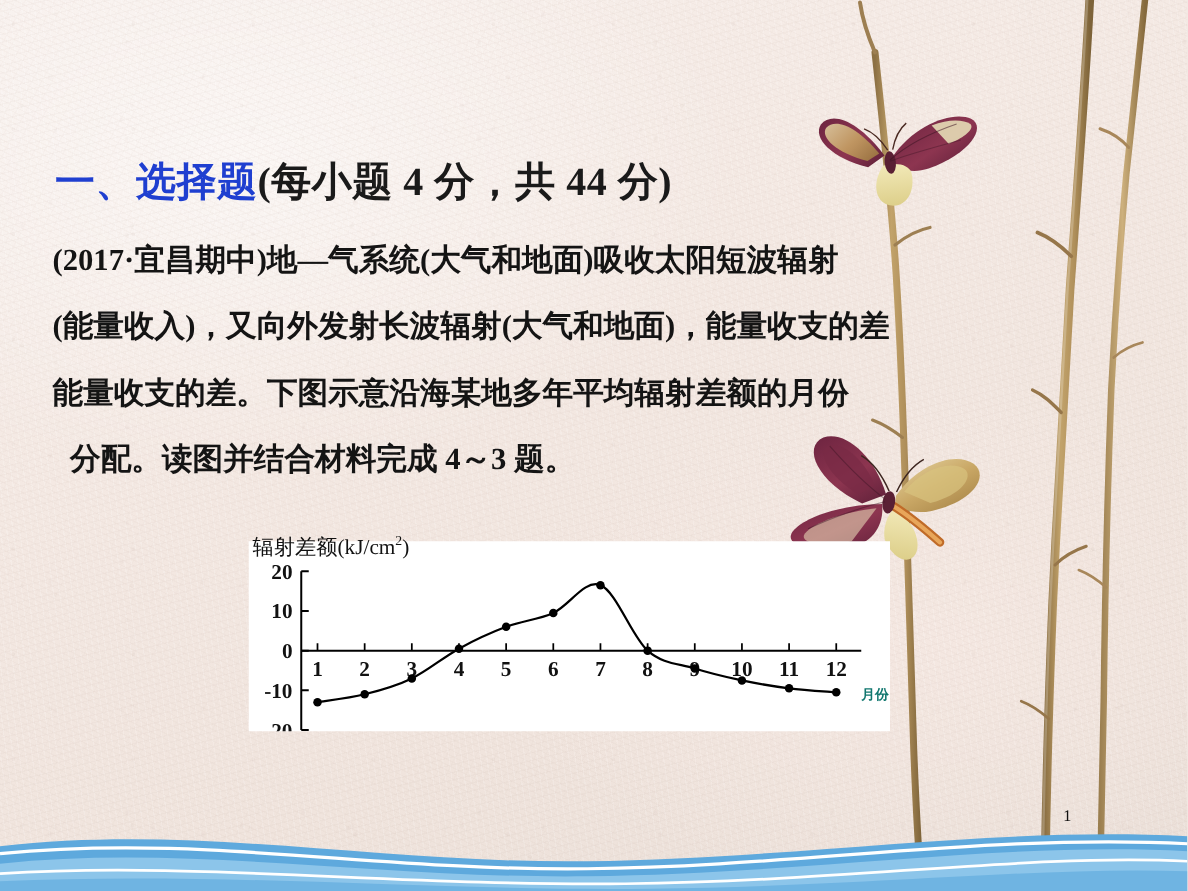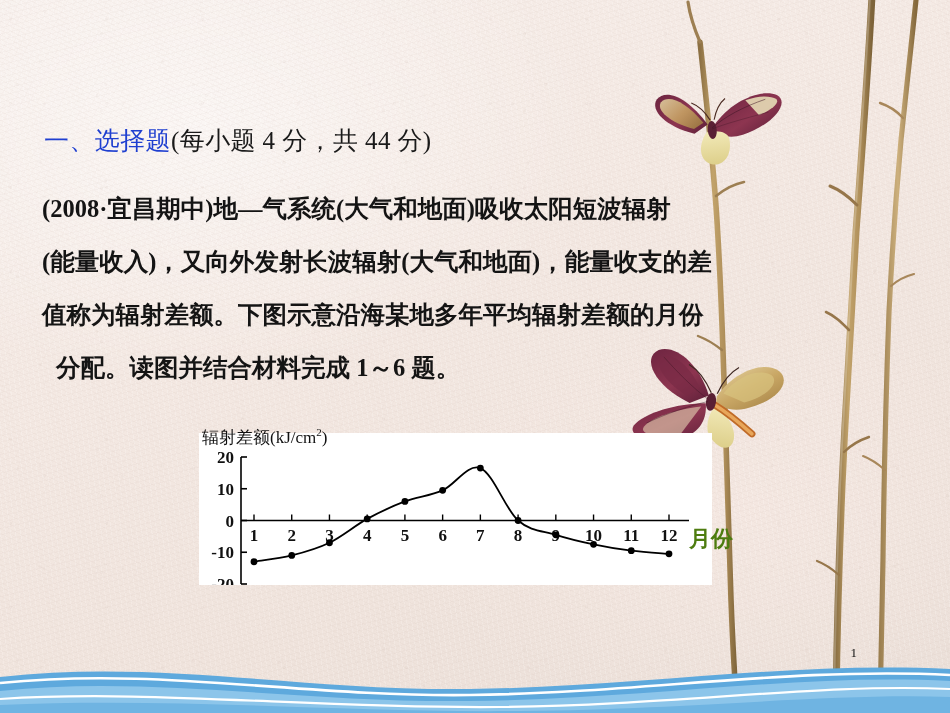--- a/index.html
+++ b/index.html
@@ -62,22 +62,22 @@
   #content {
     position: absolute;
     left: 0; top: 0;
     width: 950px;
     height: 713px;
   }
   .heading {
     position: absolute;
     left: 44px;
     top: 124px;
-    font-size: 25px;
-    font-weight: normal;
+    font-size: 32px;
+    font-weight: bold;
     letter-spacing: .4px;
     white-space: nowrap;
     color: #1a1a1a;
   }
   .heading .hl { color: #1f3fd0; }
 
   .para {
     position: absolute;
     left: 42px;
     top: 182px;
@@ -109,24 +109,24 @@
     font-weight: normal;
     color: #111;
     white-space: nowrap;
     letter-spacing: 0;
   }
   #chart-title sup { font-size: 11px; }
   #plot { position: absolute; left: 199px; top: 433px; }
   .xlabel-unit {
     position: absolute;
     left: 689px;
-    top: 524px;
-    font-size: 22px;
+    top: 548px;
+    font-size: 11px;
     font-weight: bold;
-    color: #4d7c0f;
+    color: #0f766e;
     white-space: nowrap;
   }
 
   
   #footer {
     position: absolute;
     left: 0;
     bottom: 0;
     width: 950px;
     height: 66px;
@@ -246,24 +246,24 @@
     <path d="M-4,0 C-20,6 -44,18 -62,30" stroke="rgba(60,20,35,.45)" stroke-width="0.9" fill="none"></path>
     <path d="M-4,-2 C-22,-12 -40,-26 -54,-38" stroke="rgba(60,20,35,.45)" stroke-width="0.9" fill="none"></path>
   </g>
 </svg>
 
 <div id="content">
 
   <div class="heading"><span class="hl">一、选择题</span><span>(每小题 4 分，共 44 分)</span></div>
 
   <div class="para">
-    <span class="ln">(2008·宜昌期中)地—气系统(大气和地面)吸收太阳短波辐射</span>
+    <span class="ln">(2017·宜昌期中)地—气系统(大气和地面)吸收太阳短波辐射</span>
     <span class="ln">(能量收入)，又向外发射长波辐射(大气和地面)，能量收支的差</span>
-    <span class="ln">值称为辐射差额。下图示意沿海某地多年平均辐射差额的月份</span>
-    <span class="ln indent">分配。读图并结合材料完成 1～6 题。</span>
+    <span class="ln">能量收支的差。下图示意沿海某地多年平均辐射差额的月份</span>
+    <span class="ln indent">分配。读图并结合材料完成 4～3 题。</span>
   </div>
 
   <div id="chart-box"></div>
 
   <div id="chart-title"><span>辐射差额(kJ/cm</span><sup>2</sup><span>)</span></div>
 
   <svg id="plot" width="513" height="152" viewBox="0 0 513 152">
       <line x1="42" y1="24" x2="42" y2="151" stroke="#000" stroke-width="1.6"></line>
       <line x1="42" y1="24" x2="48" y2="24" stroke="#000" stroke-width="1.6"></line>
       <text x="35" y="30" text-anchor="end" font-family="&quot;Liberation Serif&quot;, serif" font-size="17" font-weight="bold" fill="#111">20</text>

